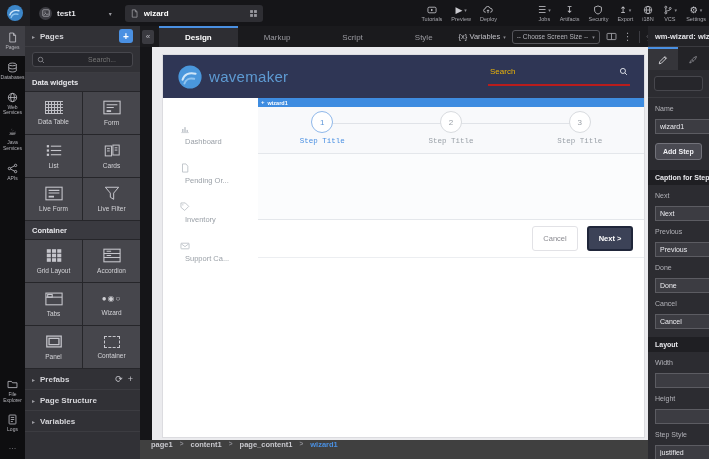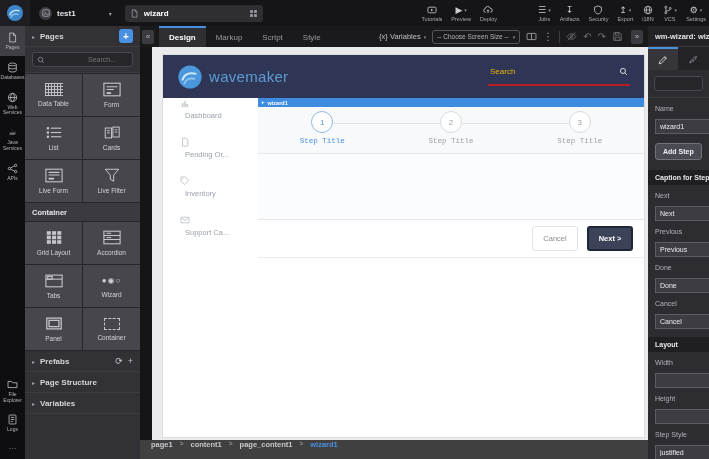--- a/index.html
+++ b/index.html
@@ -23,21 +23,21 @@
   .mi .top { display:flex; align-items:center; gap:2px; height:11px; }
   .mi svg { width:10px; height:10px; }
   .mi .uni { font-size:9px; line-height:10px; }
   .mi .crt { font-size:5px; color:#8a8a90; }
   .mi .lbl { font-size:5.5px; color:#a8a8ae; white-space:nowrap; }
   .gap-l { margin-left:32px; }
 
   
   .tabsrow { left:140px; top:26px; width:508px; height:21px; background:#1a1a1d; display:flex; align-items:center; }
   .collbtn { width:12px; height:14px; background:#3a3a40; color:#b8b8be; font-size:8px; display:flex; align-items:center; justify-content:center; border-radius:2px; margin:0 5px 0 2px; flex:none; }
-  .etab { height:21px; display:flex; align-items:center; padding:0 10px; font-size:8px; color:#9a9aa0; border-top:2px solid transparent; }
+  .etab { height:21px; display:flex; align-items:center; padding:0 26px; font-size:8px; color:#9a9aa0; border-top:2px solid transparent; }
   .etab.act { background:#2e2e33; color:#fff; font-weight:bold; border-top-color:#4a90e2; }
   .tools { margin-left:auto; display:flex; align-items:center; gap:6px; }
   .vars { font-size:7.5px; color:#c0c0c6; display:flex; gap:3px; align-items:center; white-space:nowrap; }
   .ssize { height:14px; border:1px solid #55555b; border-radius:3px; color:#b5b5bb; font-size:6.5px; display:flex; align-items:center; gap:4px; padding:0 4px; white-space:nowrap; }
   .tico { color:#9fa0a5; display:flex; }
   .tico svg { width:11px; height:11px; }
   .tico.uni { font-size:10px; line-height:11px; }
   .tdiv { width:1px; height:12px; background:#3c3c42; }
   .dim { color:#6d6d73; }
 
@@ -77,21 +77,21 @@
   .vscroll { position:absolute; right:7px; top:4px; width:4px; height:72px; background:#d3d3d7; border-radius:2px; }
   .app { position:absolute; left:11px; top:8px; width:481px; height:382px; background:#fff; box-shadow:0 0 0 1px #dcdce0; }
   .ahdr { height:43px; background:#2f3655; display:flex; align-items:center; padding:0 14px; }
   .brand { display:flex; align-items:center; gap:6px; }
   .brand svg { width:26px; height:26px; }
   .brand .bt { color:#5e9bd3; font-size:15px; letter-spacing:.3px; }
   .asearch { margin-left:auto; width:142px; border-bottom:2px solid #b91c1c; display:flex; align-items:flex-end; justify-content:space-between; color:#eab308; padding:0 2px 8px 2px; }
   .asearch .sl { font-size:8px; }
   .asearch svg { width:9px; height:9px; color:#e8eaf0; }
   .abody { display:flex; height:339px; }
-  .anav { width:95px; flex:none; display:flex; flex-direction:column; gap:17px; }
+  .anav { width:95px; flex:none; padding-top:26px; display:flex; flex-direction:column; gap:17px; }
   .anitem { display:flex; flex-direction:column; gap:3px; padding-left:17px; color:#9ba1a8; cursor:pointer; }
   .anitem svg { width:10px; height:10px; color:#b6bcc3; }
   .anitem .nl { font-size:7.5px; padding-left:5px; white-space:nowrap; }
   .amain { flex:1; }
   .wseltag { height:9px; background:#3e8ce0; display:flex; align-items:center; gap:3px; padding:0 3px; color:#fff; font-size:5.5px; font-weight:bold; }
   .wseltag .mv { font-size:6px; line-height:9px; }
   .wsteps { height:47px; background:#f8f9fb; border-bottom:1px solid #e4e7eb; display:flex; position:relative; padding-top:4px; }
   .wline { position:absolute; left:64px; right:64px; top:16px; height:1px; background:#e0e3e8; }
   .wstep { flex:1; display:flex; flex-direction:column; align-items:center; gap:4px; z-index:1; cursor:pointer; }
   .wc { width:22px; height:22px; border-radius:50%; background:#fff; border:1px solid #d8dbdf; color:#9aa0a7; font-size:8px; display:flex; align-items:center; justify-content:center; }
@@ -351,20 +351,21 @@
     </div>
     <div class="psr">
       <div class="psearch">
         <svg viewBox="0 0 16 16" fill="none" stroke="currentColor" stroke-width="1.6">
             <circle cx="7" cy="7" r="4.5"></circle>
             <path d="M10.5 10.5L14 14"></path>
           </svg>
         <input placeholder="Search..." style="">
       </div>
     </div>
+    <div class="shdr">Data widgets</div>
     <div class="tiles">
       <div class="tile">
         <span class="mesh"></span>
         <span class="tlbl">Data Table</span>
       </div>
       <div class="tile">
         <svg viewBox="0 0 20 16" fill="none" stroke="currentColor" stroke-width="1.2">
             <rect x="1" y="1" width="18" height="14"></rect>
             <path d="M4 5h12M4 8h8"></path>
             <rect x="4" y="11" width="5" height="2" fill="currentColor" stroke="none"></rect>

